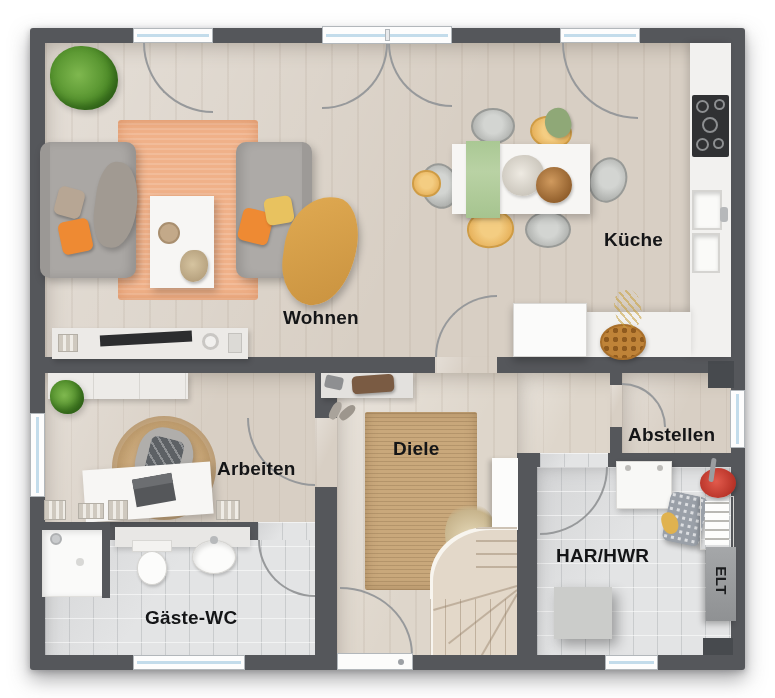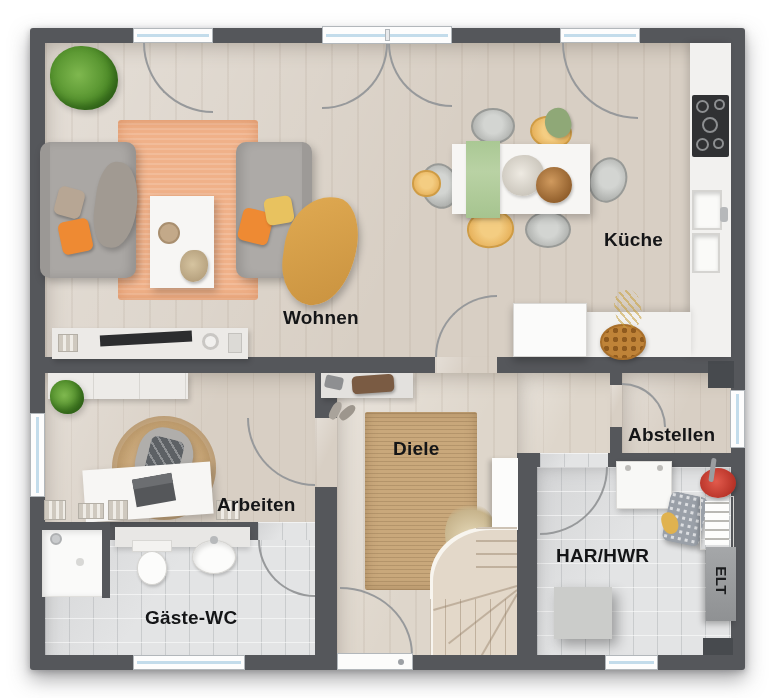--- a/index.html
+++ b/index.html
@@ -208,20 +208,20 @@
   <div class="win win-v" style="left:30px;top:413px;width:15px;height:84px;"></div>
   <div class="win win-v" style="left:730px;top:390px;width:15px;height:58px;"></div>
   <div class="win win-h" style="left:133px;top:655px;width:112px;height:15px;"></div>
   <div class="win win-h" style="left:605px;top:655px;width:53px;height:15px;"></div>
   <div class="win" style="left:337px;top:653px;width:76px;height:17px;background:#fcfcfb;">
     <span class="handle" style="right:8px;top:5px;"></span>
   </div>
 
   <div class="lbl" style="left:283px;top:307px;">Wohnen</div>
   <div class="lbl" style="left:604px;top:229px;">Küche</div>
-  <div class="lbl" style="left:217px;top:494px;">Arbeiten</div>
+  <div class="lbl" style="left:217px;top:458px;">Arbeiten</div>
   <div class="lbl" style="left:393px;top:438px;">Diele</div>
   <div class="lbl" style="left:628px;top:424px;">Abstellen</div>
   <div class="lbl" style="left:556px;top:545px;">HAR/HWR</div>
   <div class="lbl" style="left:145px;top:607px;">Gäste-WC</div>
   <div class="lbl-elt">ELT</div>
 
 </div>
 
 </body></html>

